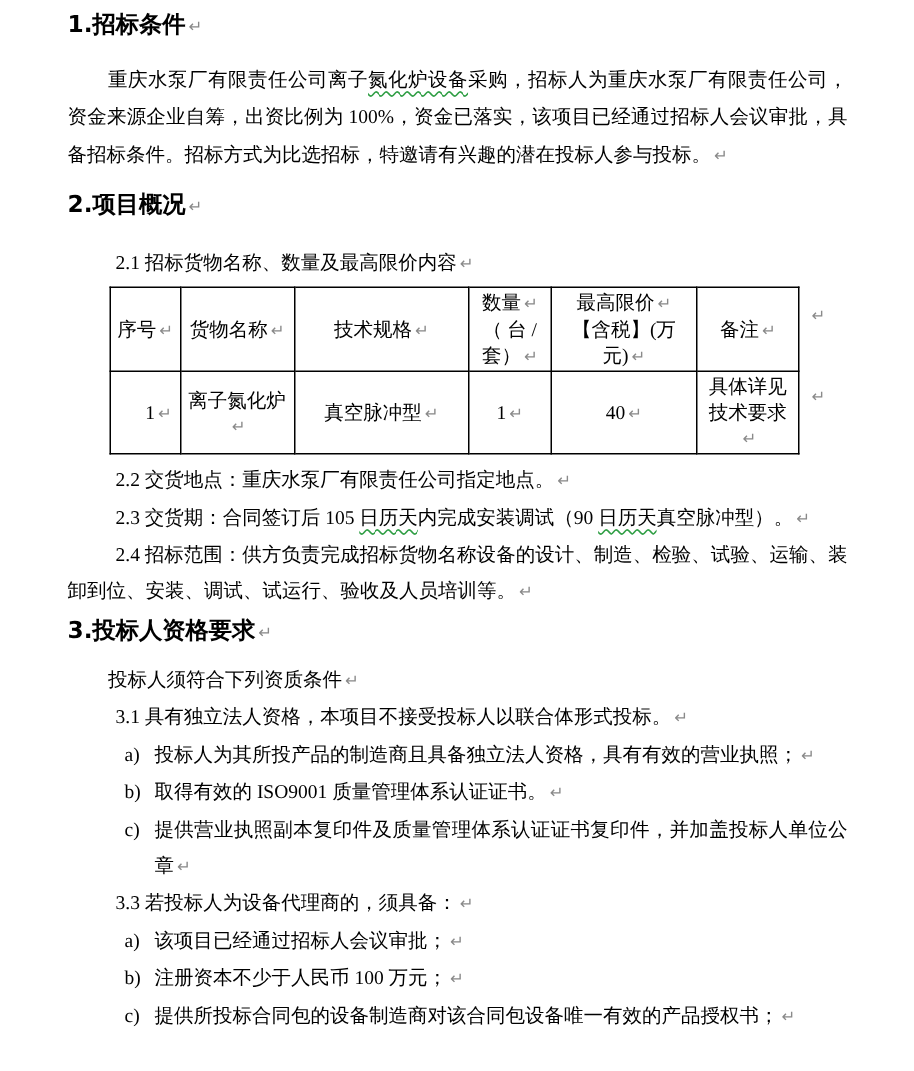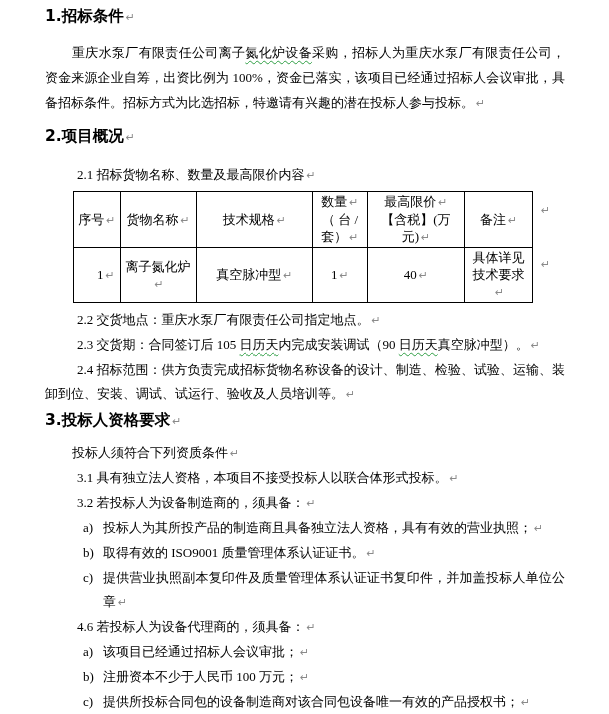--- a/index.html
+++ b/index.html
@@ -111,25 +111,24 @@
   <p class="p-sub"><span>2.3 交货期：合同签订后 105 </span><span class="spell">日历天</span><span>内完成安装调试（90 </span><span class="spell">日历天</span><span>真空脉冲型）。</span><span class="pm">↵</span></p>
 
   <p class="p-sub"><span>2.4 招标范围：供方负责完成招标货物名称设备的设计、制造、检验、试验、运输、装卸到位、安装、调试、试运行、验收及人员培训等。</span><span class="pm">↵</span></p>
 
   <p class="hd mt3"><span>3.投标人资格要求</span><span class="pm">↵</span></p>
 
   <p class="p-intro mt9"><span>投标人须符合下列资质条件</span><span class="pm">↵</span></p>
 
   <p class="p-sub"><span>3.1 具有独立法人资格，本项目不接受投标人以联合体形式投标。</span><span class="pm">↵</span></p>
 
-  <p class="p-sub"><span>3.2 若投标人为设备制造商的，须具备：</span><span class="pm">↵</span></p>
 
   <div class="li"><span class="marker">a)</span><span>投标人为其所投产品的制造商且具备独立法人资格，具有有效的营业执照；</span><span class="pm">↵</span></div>
   <div class="li"><span class="marker">b)</span><span>取得有效的 ISO9001 质量管理体系认证证书。</span><span class="pm">↵</span></div>
   <div class="li"><span class="marker">c)</span><span>提供营业执照副本复印件及质量管理体系认证证书复印件，并加盖投标人单位公章</span><span class="pm">↵</span></div>
 
-  <p class="p-sub"><span>4.6 若投标人为设备代理商的，须具备：</span><span class="pm">↵</span></p>
+  <p class="p-sub"><span>3.3 若投标人为设备代理商的，须具备：</span><span class="pm">↵</span></p>
 
   <div class="li"><span class="marker">a)</span><span>该项目已经通过招标人会议审批；</span><span class="pm">↵</span></div>
   <div class="li"><span class="marker">b)</span><span>注册资本不少于人民币 100 万元；</span><span class="pm">↵</span></div>
   <div class="li"><span class="marker">c)</span><span>提供所投标合同包的设备制造商对该合同包设备唯一有效的产品授权书；</span><span class="pm">↵</span></div>
 
 </div>
 
 </body></html>

